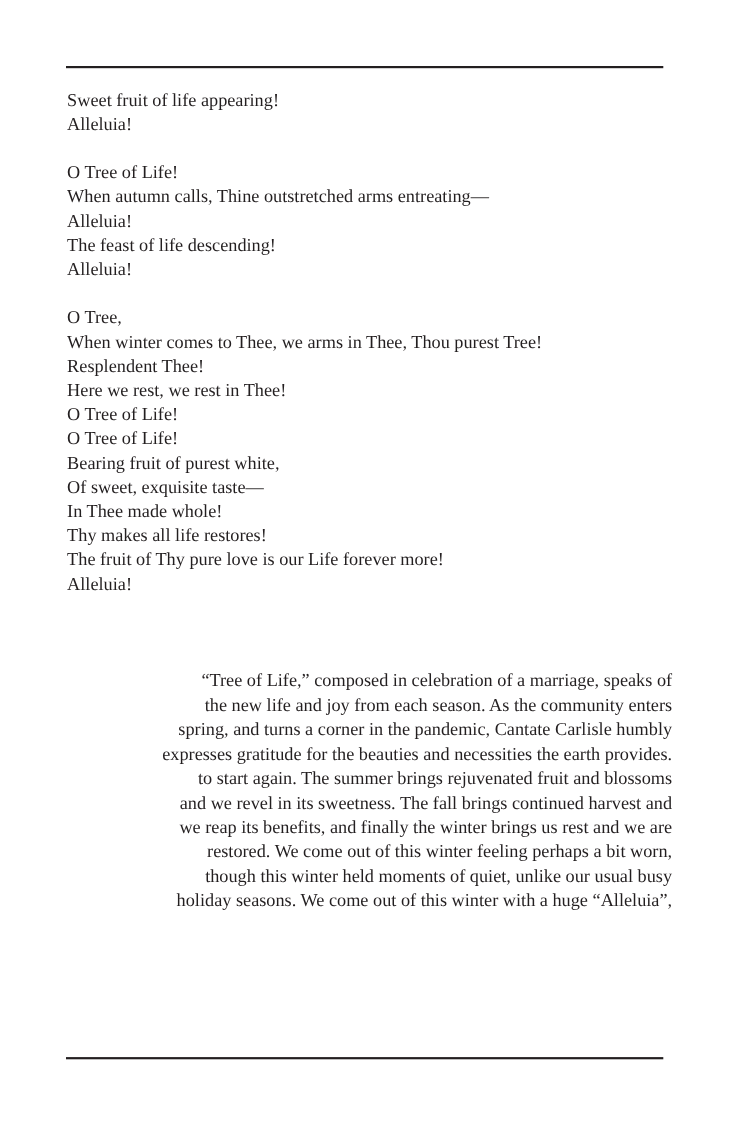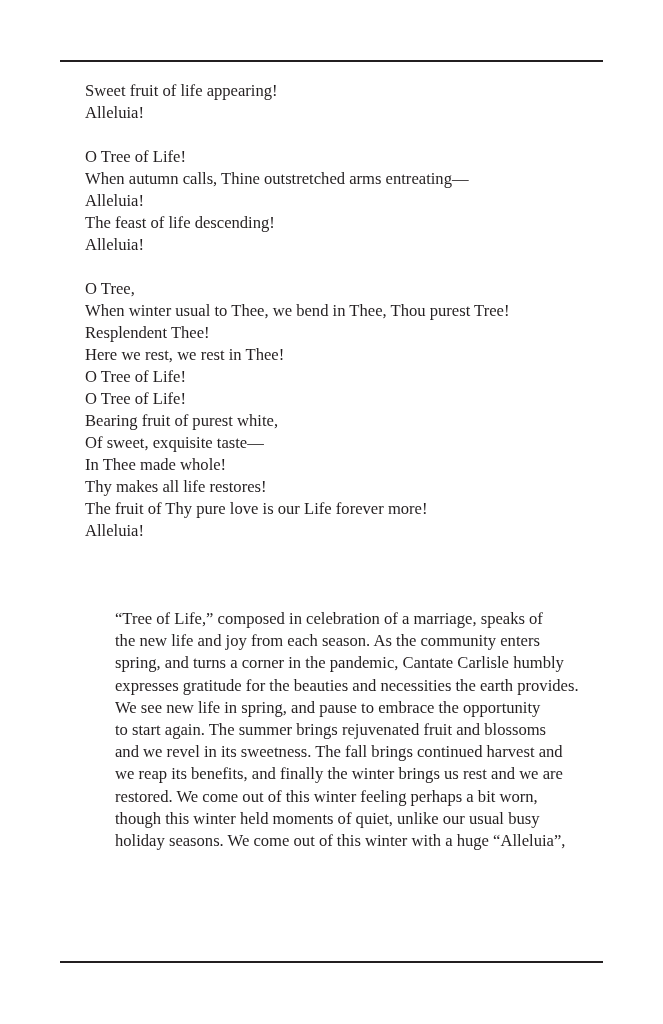--- a/index.html
+++ b/index.html
@@ -28,71 +28,70 @@
     .lyrics {
       position: absolute;
       left: 61px;
       top: 80px;
       width: 545px;
       font-size: 16.6px;
       line-height: 22px;
     }
     .stanza { margin: 0 0 22px 0; }
     .stanza:last-child { margin-bottom: 0; }
-    .line { display: block; white-space: nowrap; margin-left: 24px; }
+    .line { display: block; white-space: nowrap; }
 
     .notes {
       position: absolute;
       left: 91px;
       top: 608px;
       width: 520px;
       font-size: 16.6px;
       line-height: 22.2px;
     }
-    .notes .line { white-space: nowrap; }
+    .notes .line { white-space: nowrap; text-align: right; }
   </style>
 </head>
 <body>
 
 <div class="rule top"></div>
 
 <div class="lyrics">
   <div class="stanza">
     <span class="line">Sweet fruit of life appearing!</span>
     <span class="line">Alleluia!</span>
   </div>
   <div class="stanza">
     <span class="line">O Tree of Life!</span>
     <span class="line">When autumn calls, Thine outstretched arms entreating—</span>
     <span class="line">Alleluia!</span>
     <span class="line">The feast of life descending!</span>
     <span class="line">Alleluia!</span>
   </div>
   <div class="stanza">
     <span class="line">O Tree,</span>
-    <span class="line">When winter usual to Thee, we bend in Thee, Thou purest Tree!</span>
+    <span class="line">When winter comes to Thee, we arms in Thee, Thou purest Tree!</span>
     <span class="line">Resplendent Thee!</span>
     <span class="line">Here we rest, we rest in Thee!</span>
     <span class="line">O Tree of Life!</span>
     <span class="line">O Tree of Life!</span>
     <span class="line">Bearing fruit of purest white,</span>
     <span class="line">Of sweet, exquisite taste—</span>
     <span class="line">In Thee made whole!</span>
     <span class="line">Thy makes all life restores!</span>
     <span class="line">The fruit of Thy pure love is our Life forever more!</span>
     <span class="line">Alleluia!</span>
   </div>
 </div>
 
 <div class="notes">
   <span class="line">“Tree of Life,” composed in celebration of a marriage, speaks of</span>
   <span class="line">the new life and joy from each season. As the community enters</span>
   <span class="line">spring, and turns a corner in the pandemic, Cantate Carlisle humbly</span>
   <span class="line">expresses gratitude for the beauties and necessities the earth provides.</span>
-  <span class="line">We see new life in spring, and pause to embrace the opportunity</span>
   <span class="line">to start again. The summer brings rejuvenated fruit and blossoms</span>
   <span class="line">and we revel in its sweetness. The fall brings continued harvest and</span>
   <span class="line">we reap its benefits, and finally the winter brings us rest and we are</span>
   <span class="line">restored. We come out of this winter feeling perhaps a bit worn,</span>
   <span class="line">though this winter held moments of quiet, unlike our usual busy</span>
   <span class="line">holiday seasons. We come out of this winter with a huge “Alleluia”,</span>
 </div>
 
 <div class="rule bottom"></div>
 

